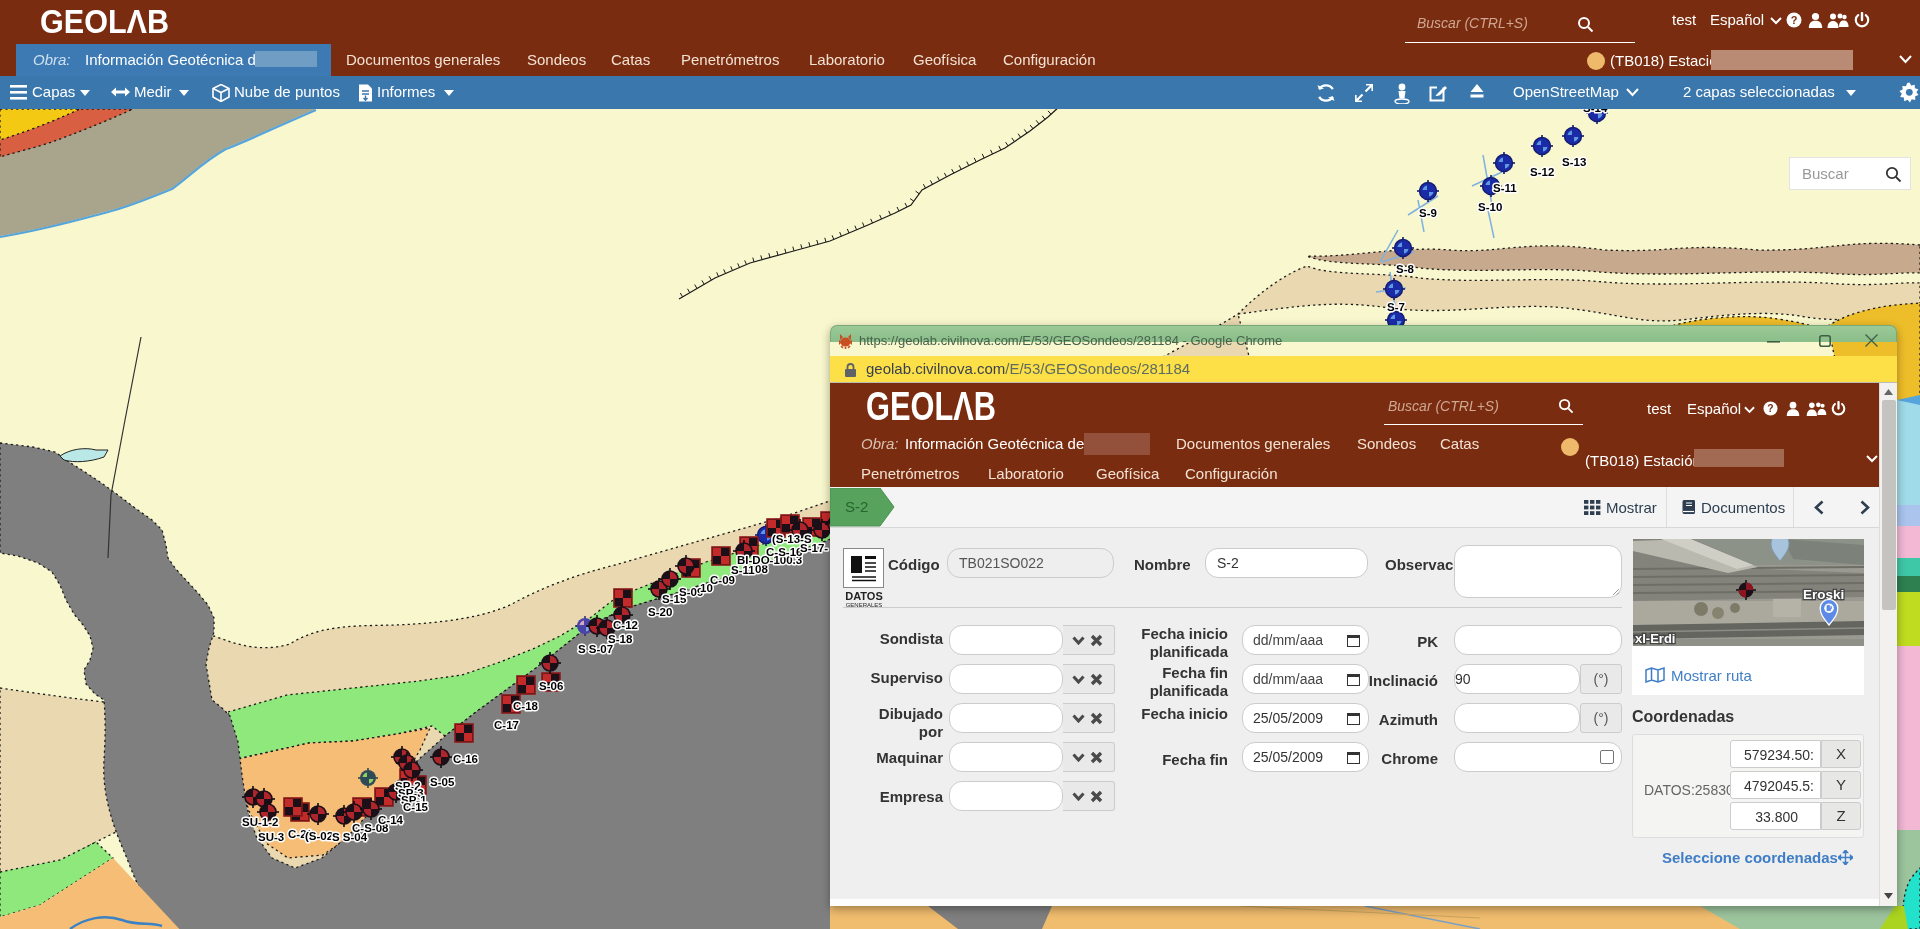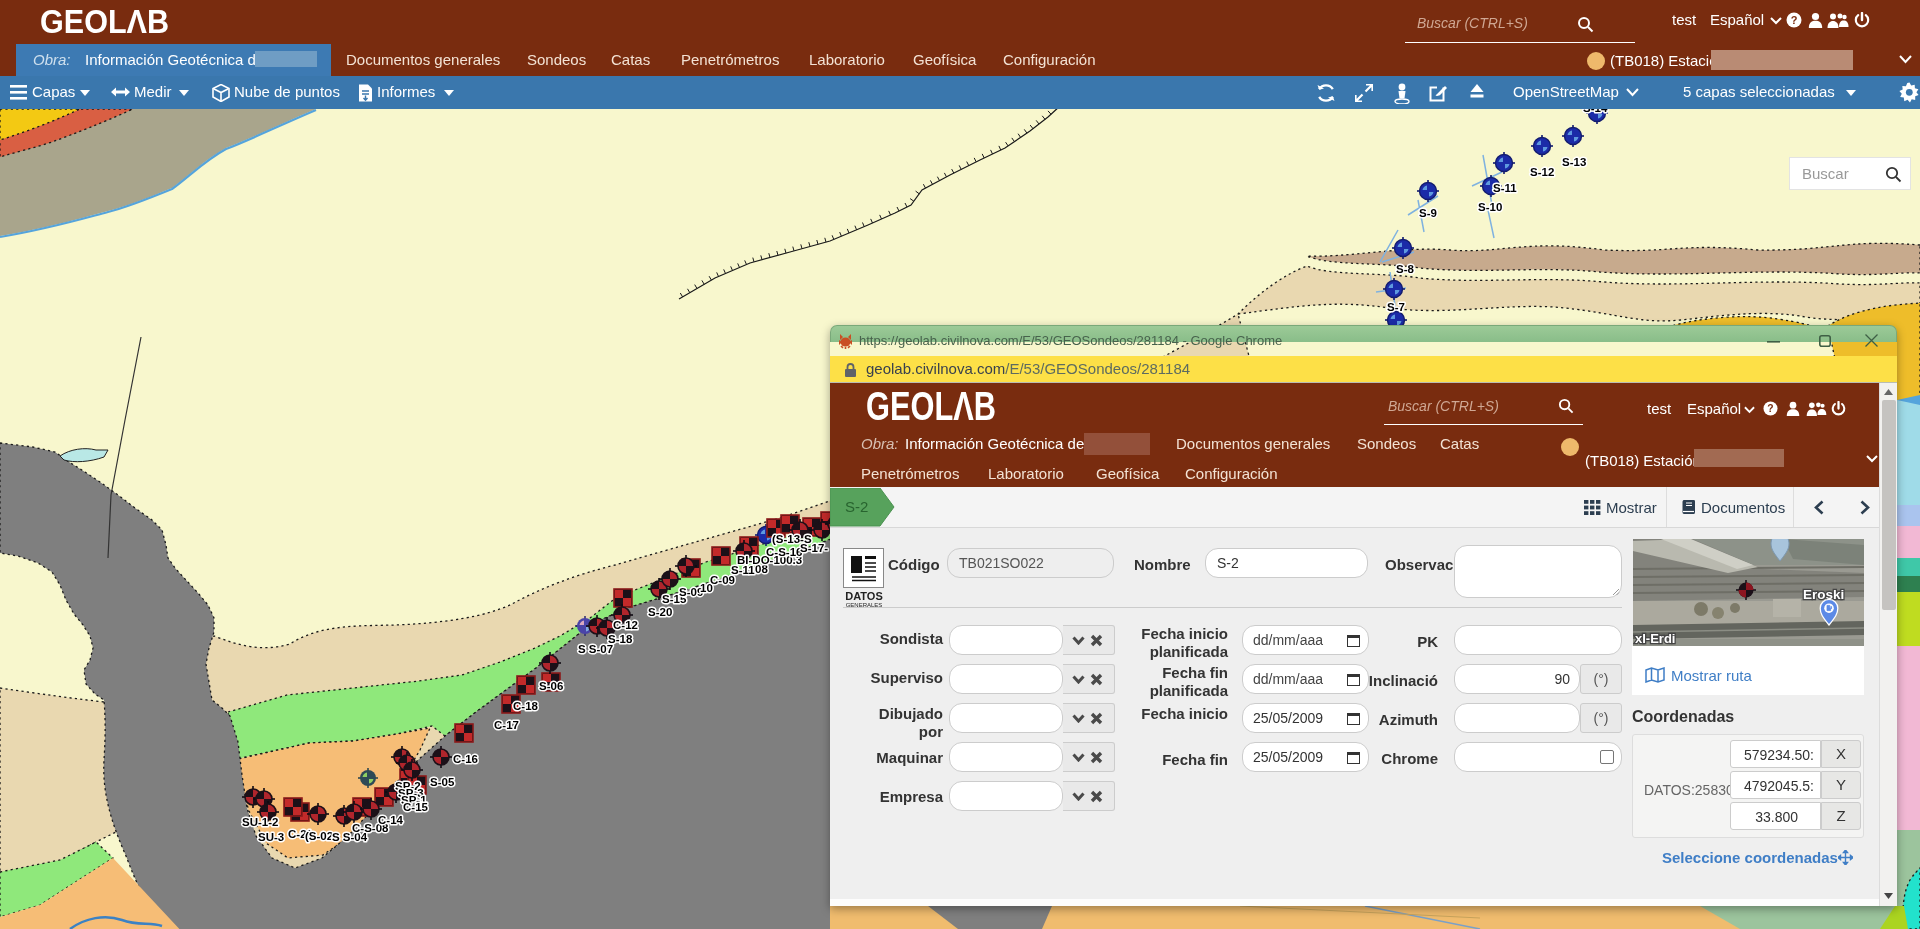--- a/index.html
+++ b/index.html
@@ -326,21 +326,21 @@
         <path d="M6.5 11.5 L8.8 9.2 L16 2 L18 4 L10.8 11.2 L8 12 Z" fill="#fff"></path>
       </svg>
     <svg class="abs" style="left:1468px;top:8px" width="18" height="17" viewBox="0 0 18 17">
         <path d="M9 0 L15.5 8 L2.5 8 Z" fill="#fff"></path>
         <rect x="2.5" y="10.5" width="13" height="3" fill="#fff"></rect>
       </svg>
     <span class="titem" style="left:1513px">OpenStreetMap</span>
     <svg class="abs" style="left:1626px;top:12px" width="13" height="9" viewBox="0 0 13 9">
         <path d="M1 1 L6.5 7 L12 1" fill="none" stroke="#fff" stroke-width="2"></path>
       </svg>
-    <span class="titem" style="left:1683px">5 capas seleccionadas</span>
+    <span class="titem" style="left:1683px">2 capas seleccionadas</span>
     <svg class="abs" style="left:1846px;top:14px" width="10" height="6" viewBox="0 0 10 6">
         <path d="M0 0 L10 0 L5 6 Z" fill="#fff"></path>
       </svg>
     <svg class="abs" style="left:1899px;top:6px" width="21" height="21" viewBox="0 0 21 21">
         <path d="M10.5 0.5 L12.2 3.6 L15.7 2.7 L15.9 6.3 L19.4 7.2 L17.4 10.2 L19.6 13.1 L16.2 14.3 L16.2 17.9 L12.7 17.2 L11 20.4 L8.6 17.7 L5.3 19.2 L4.8 15.6 L1.2 15 L2.8 11.8 L0.4 9.1 L3.7 7.6 L3.3 4 L6.9 4.2 L8.3 0.9 Z" fill="#fff"></path>
         <circle cx="10.3" cy="10.3" r="3.4" fill="#3a77ad"></circle>
       </svg>
   </div>
   <div id="mapsearch">
       <span class="abs" style="left:12px;top:7px">Buscar</span>
@@ -539,21 +539,21 @@
         <span class="flabel" style="left:278px;top:223px;width:120px">Fecha fin</span>
         <div class="finput" style="left:412px;top:97px;width:127px;color:#444;padding-left:10px">dd/mm/aaa<span class="cal"></span></div>
         <div class="finput" style="left:412px;top:136px;width:127px;color:#444;padding-left:10px">dd/mm/aaa<span class="cal"></span></div>
         <div class="finput" style="left:412px;top:175px;width:127px;padding-left:10px">25/05/2009<span class="cal"></span></div>
         <div class="finput" style="left:412px;top:214px;width:127px;padding-left:10px">25/05/2009<span class="cal"></span></div>
         <span class="flabel" style="left:518px;top:105px;width:90px">PK</span>
         <span class="flabel" style="left:518px;top:144px;width:90px">Inclinació</span>
         <span class="flabel" style="left:518px;top:183px;width:90px">Azimuth</span>
         <span class="flabel" style="left:518px;top:222px;width:90px">Chrome</span>
         <div class="finput" style="left:624px;top:97px;width:168px"></div>
-        <div class="finput" style="left:624px;top:136px;width:126px;text-align:right;padding-right:9px">90</div>
+        <div class="finput" style="left:624px;top:136px;width:126px;text-align:left;padding-right:9px">90</div>
         <div class="fsuffix" style="left:750px;top:136px;width:42px;color:#555;text-align:center;line-height:28px;font-size:14px">(°)</div>
         <div class="finput" style="left:624px;top:175px;width:126px"></div>
         <div class="fsuffix" style="left:750px;top:175px;width:42px;color:#555;text-align:center;line-height:28px;font-size:14px">(°)</div>
         <div class="finput" style="left:624px;top:214px;width:168px"></div>
         <div class="abs" style="left:770px;top:222px;width:14px;height:14px;background:#fff;border:1px solid #767676;border-radius:2px"></div>
 
         <div class="abs" style="left:119px;top:97px"></div>
         <svg class="abs" style="left:803px;top:11px" width="231" height="107" viewBox="0 0 231 107">
           <rect width="231" height="107" fill="#9a9a92"></rect>
           <rect x="0" y="0" width="231" height="26" fill="#8d9289"></rect>

